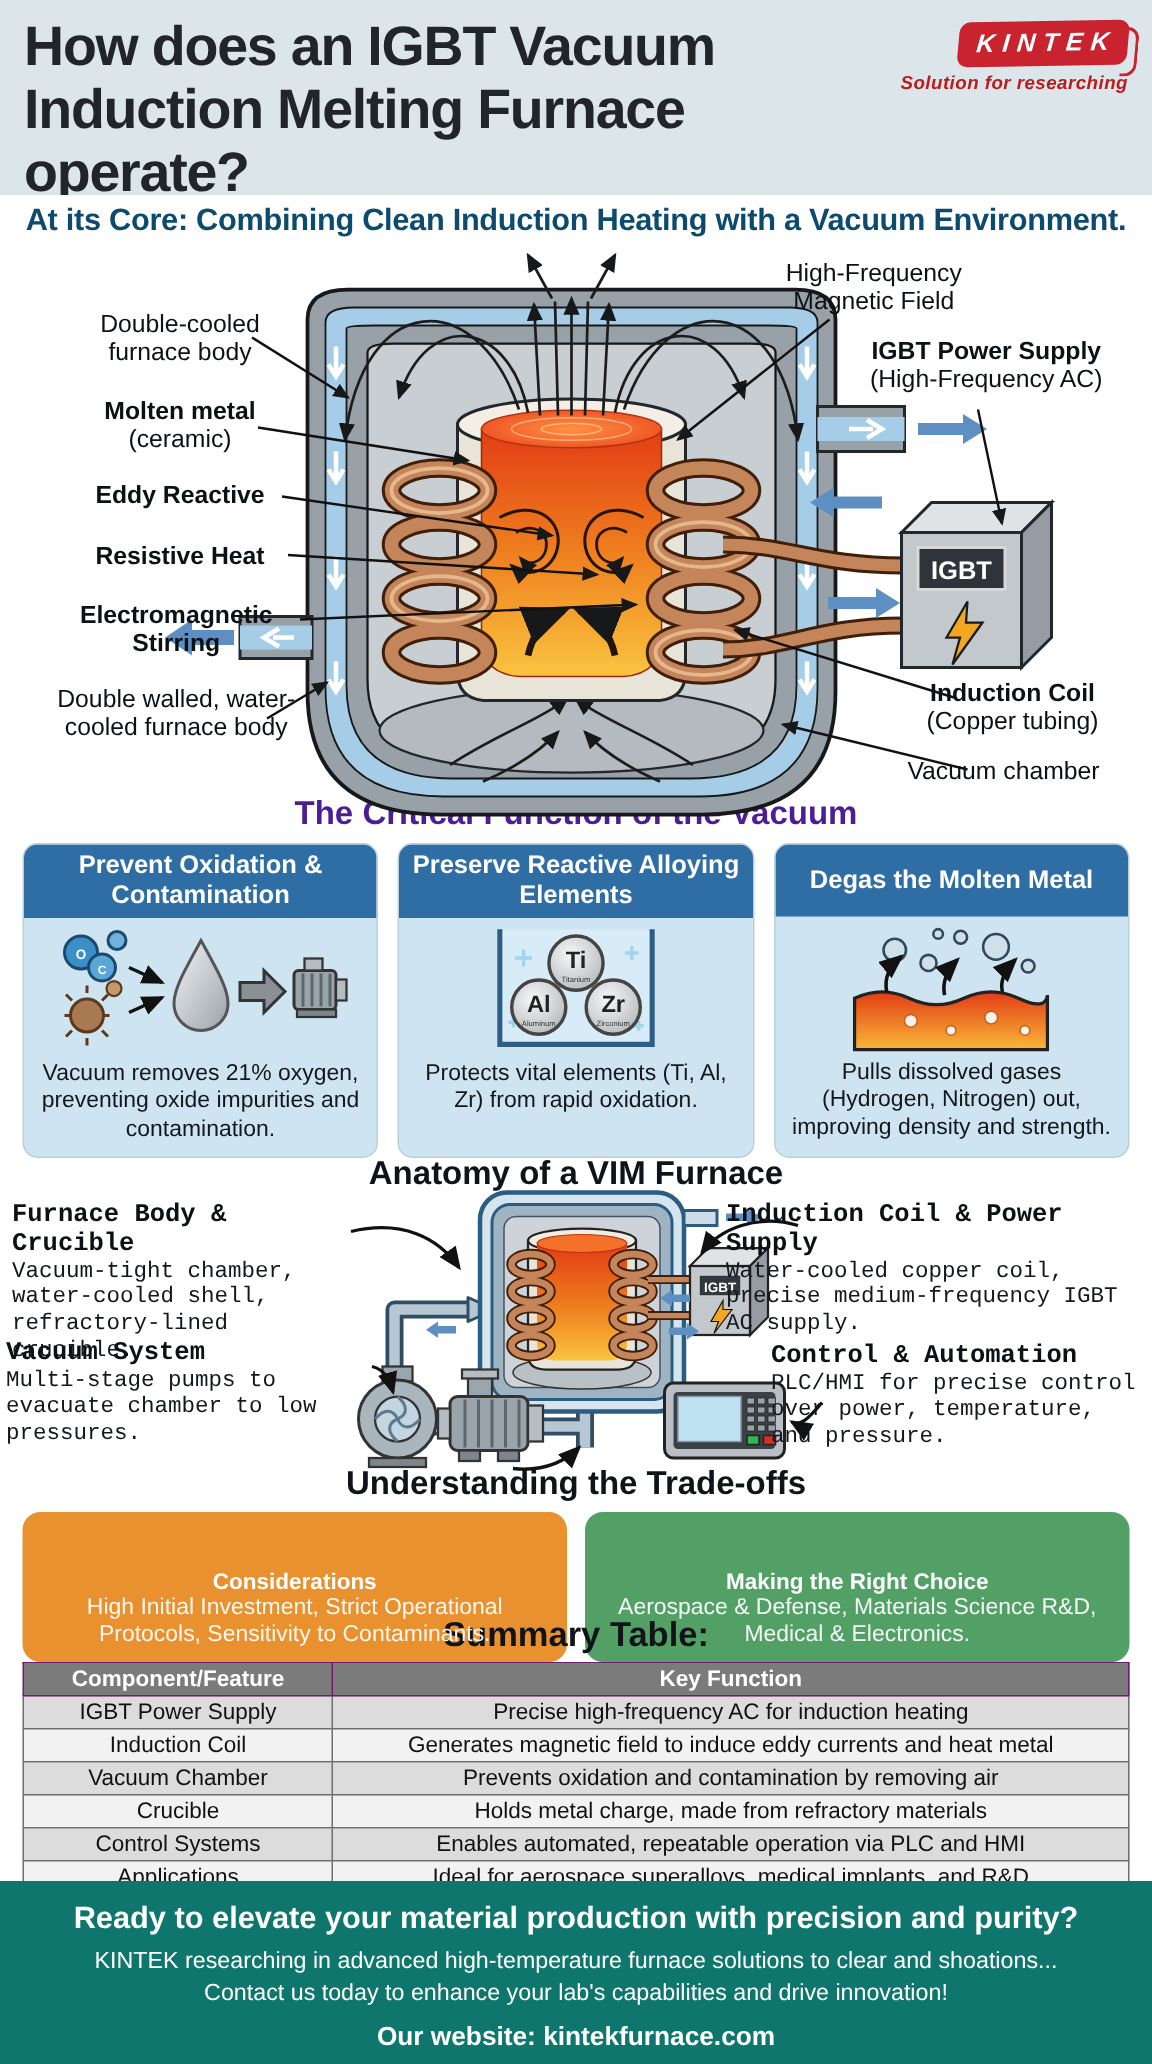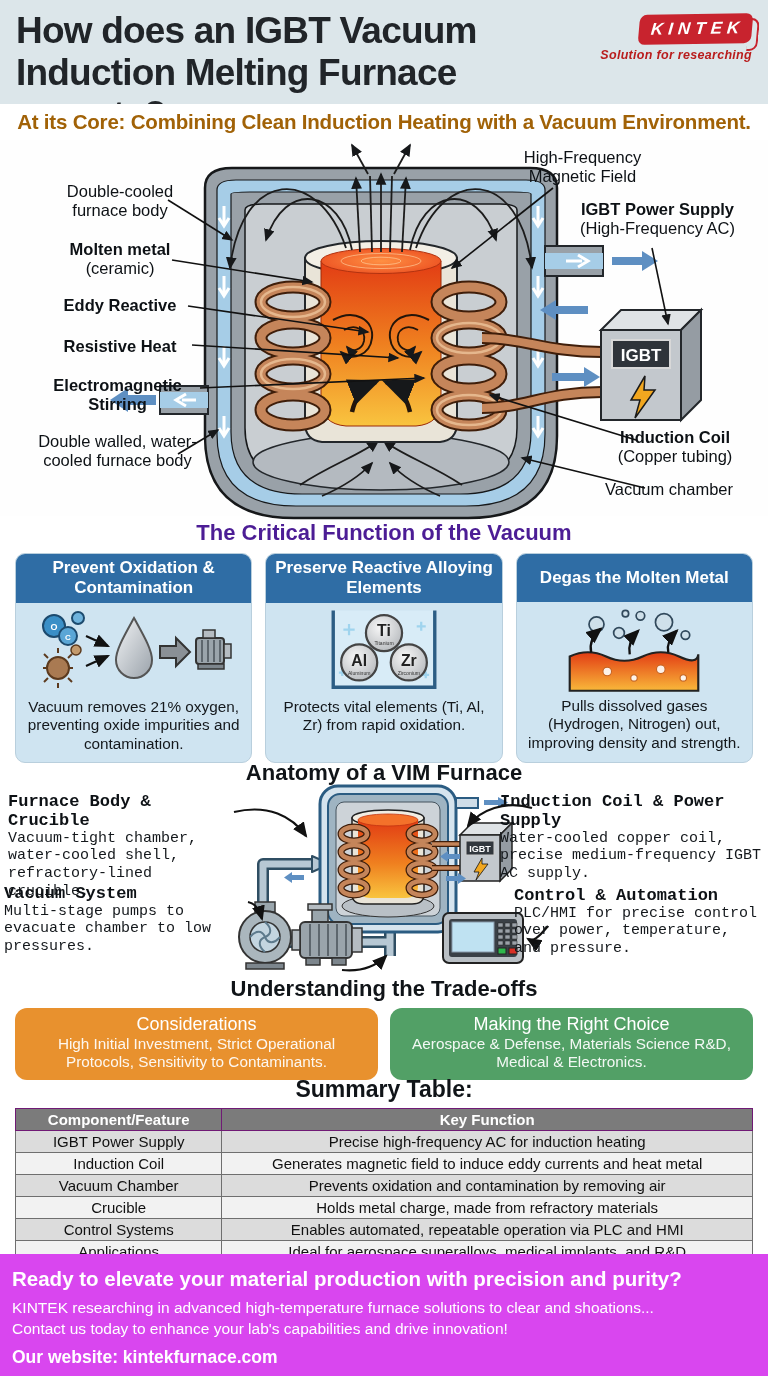--- a/index.html
+++ b/index.html
@@ -3,31 +3,31 @@
 <meta charset="utf-8">
 <style>
   * { margin:0; padding:0; box-sizing:border-box; }
   html,body { width:768px; }
   body {
     width:768px; height:1376px; background:#ffffff;
     font-family:"Liberation Sans", sans-serif; color:#14181c;
     display:flex; flex-direction:column; overflow:hidden;
   }
   
-  .top-band { height:104px; background:#dce6ea; display:flex; justify-content:space-between; padding:10px 16px 0 16px; }
+  .top-band { height:130px; background:#dce6ea; display:flex; justify-content:space-between; padding:10px 16px 0 16px; }
   .main-title { font-size:37px; font-weight:800; line-height:1.13; letter-spacing:-0.8px; color:#212529; }
   .logo-wrap { width:175px; text-align:right; padding-top:4px; flex-shrink:0; }
   .logo-box { position:relative; display:inline-block; background:#c8232e; color:#fff; font-weight:bold; font-style:italic;
     font-size:17px; letter-spacing:5px; padding:5px 8px 5px 12px; border-radius:7px; transform:skewX(-6deg) rotate(-1deg); }
   .logo-box::after { content:""; position:absolute; right:-7px; top:5px; width:9px; height:98%;
     border:2px solid #c8232e; border-left:none; border-radius:0 8px 8px 0; }
   .logo-tagline { color:#b91c1c; font-style:italic; font-weight:bold; font-size:12.5px; margin-top:4px; letter-spacing:0.3px; }
   
   .subtitle-bar { height:38px; background:#fff; display:flex; align-items:center; justify-content:center;
-    font-weight:bold; font-size:20.5px; letter-spacing:-0.2px; color:#a16207; }
+    font-weight:bold; font-size:20.5px; letter-spacing:-0.2px; color:#0c4a6e; }
   
   .furnace-section { position:relative; height:392px; background:#fefefe; }
   .furnace-section svg.bgart { position:absolute; left:0; top:0; }
   .fl { position:absolute; text-align:center; font-size:16.5px; line-height:1.14; color:#0d1115; }
   .b { font-weight:bold; }
   
   .vacuum-section { height:240px; text-align:center; }
   .vacuum-section h2 { font-size:22px; margin:4px 0 7px 0; color:#4c1d95; }
   .cards-row { display:flex; gap:13px; padding:0 15px; }
   .vcard { flex:1; background:#cfe4f1; border:1px solid #b9cfdd; border-radius:10px; overflow:hidden; display:flex; flex-direction:column; }
@@ -42,33 +42,33 @@
   .an-callout { position:absolute; text-align:left;font-family:Liberation Mono, monospace; }
   .an-title { font-weight:bold; font-size:17px; color:#0d1115; }
   .an-desc { font-size:15px; line-height:1.18; color:#14181c; }
   
   .tradeoffs-section { height:96px; }
   .tradeoffs-section h2 { text-align:center; font-size:22px; margin:2px 0 6px 0; color:#101418; }
   .trow { display:flex; gap:12px; padding:0 15px; }
   .tcard { flex:1; border-radius:12px; color:#fff; text-align:center; padding:6px 14px 8px 14px; }
   .tcard.orange { background:#e8912e; }
   .tcard.green { background:#52a066; }
-  .tcard-title { font-weight:normal; font-size:18px; }
+  .tcard-title { font-weight:bold; font-size:15px;margin-top:32px; }
   .tcard-desc { font-size:15.3px; line-height:1.2; opacity:0.93; }
   
   .summary-section { height:174px; text-align:center; }
   .summary-section h2 { font-size:23px; margin:6px 0 5px 0; color:#101418; }
   table.summary { width:738px; margin:0 15px; border-collapse:collapse; font-size:15px; }
   table.summary th { background:#7b7b7b; color:#fff; font-weight:bold; border:1px solid #701a75; padding:2px 4px; }
   table.summary td { border:1px solid #6f6f6f; padding:2px 6px; color:#111; }
   table.summary tr:nth-child(odd) td { background:#dcdcdc; }
   table.summary tr:nth-child(even) td { background:#f2f2f2; }
   td.c1 { width:28%; }
   
-  .footer { flex:1; background:#d946ef; color:#fff; text-align:left; padding:13px 12px 8px 12px; margin-top:10px; }
+  .footer { flex:1; background:#0f766e; color:#fff; text-align:center; padding:13px 12px 8px 12px; margin-top:10px; }
   .footer-headline { font-weight:bold; font-size:20.5px; margin-bottom:7px; }
   .footer-body { font-size:15.5px; line-height:1.32; }
   .footer-site { font-weight:bold; font-size:17.5px; margin-top:8px; }
   text { font-family:"Liberation Sans", sans-serif; }
 </style>
 </head>
 <body>
 
 <div class="top-band">
   <div class="main-title">
@@ -525,21 +525,21 @@
   </svg>
   <h2>Anatomy of a VIM Furnace</h2>
   <div class="an-callout" style="left:8px; top:36px; width:230px;">
     <div class="an-title">Furnace Body &amp; Crucible</div>
     <div class="an-desc">Vacuum-tight chamber, water-cooled shell, refractory-lined crucible.</div>
   </div>
   <div class="an-callout" style="left:4px; top:128px; width:245px;">
     <div class="an-title">Vacuum System</div>
     <div class="an-desc">Multi-stage pumps to evacuate chamber to low pressures.</div>
   </div>
-  <div class="an-callout" style="right:0; top:36px; width:268px;">
+  <div class="an-callout" style="right:16px; top:36px; width:268px;">
     <div class="an-title">Induction Coil &amp; Power Supply</div>
     <div class="an-desc">Water-cooled copper coil, precise medium-frequency IGBT AC supply.</div>
   </div>
   <div class="an-callout" style="right:4px; top:130px; width:250px;">
     <div class="an-title">Control &amp; Automation</div>
     <div class="an-desc">PLC/HMI for precise control over power, temperature, and pressure.</div>
   </div>
 </div>
 
 <div class="tradeoffs-section">

